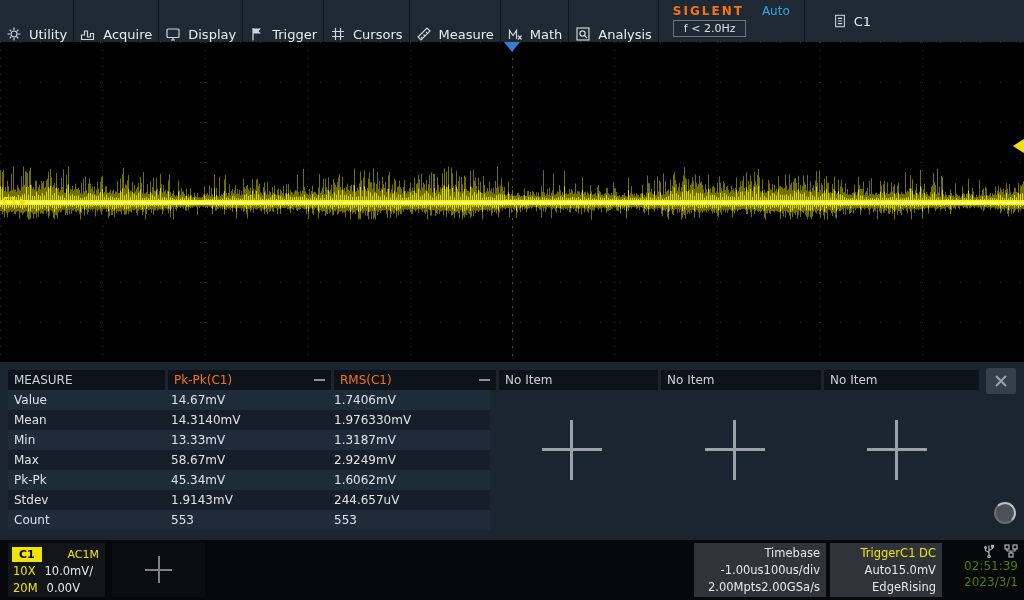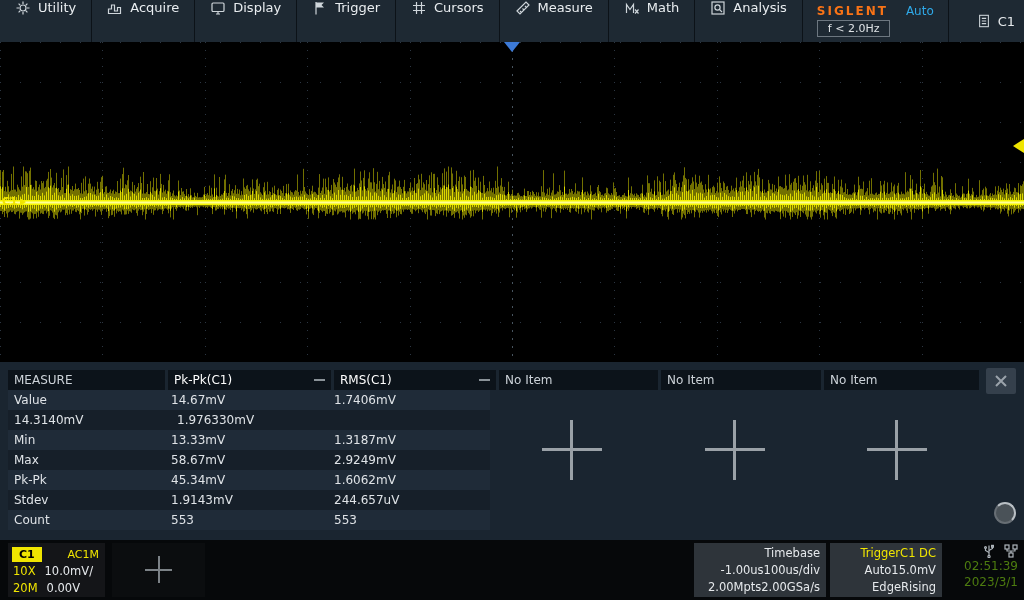--- a/index.html
+++ b/index.html
@@ -1,21 +1,21 @@
 <!DOCTYPE html>
 <html><head>
 <meta charset="utf-8">
 <style>
   *{box-sizing:border-box;margin:0;padding:0}
   html,body{width:1024px;height:600px;overflow:hidden}
   body{background:#000;font-family:"DejaVu Sans","Liberation Sans",sans-serif;color:#e6e9ec;position:relative}
 
   
   #menubar{position:absolute;left:0;top:0;width:1024px;height:42px;background:#1e2933;display:flex;align-items:stretch}
-  .mi{display:flex;align-items:flex-start;gap:7px;padding:0 15px;border-right:1px solid #0c1218;font-size:13px;color:#e9edf0;cursor:default;white-space:nowrap}
+  .mi{display:flex;align-items:flex-end;gap:7px;padding:0 6px;border-right:1px solid #0c1218;font-size:13px;color:#e9edf0;cursor:default;white-space:nowrap}
   .mi svg{width:16px;height:16px;stroke:#cfd6db;fill:none;stroke-width:1.2;flex:none}
   .brand{padding:4px 14px 0 14px;border-right:1px solid #0c1218;display:flex;flex-direction:column}
   .brand-top{display:flex;align-items:baseline;gap:18px}
   #logo{font-size:12px;font-weight:bold;letter-spacing:2px;color:#f97316}
   #acqstat{color:#2fa9e8;font-size:12px}
   #freqbox{margin-top:2px;border:1px solid #6d7780;font-size:11px;text-align:center;padding:0 10px;height:17px;line-height:15px;color:#dfe3e6;align-self:flex-start}
   .chbadge{display:flex;align-items:center;gap:7px;padding:0 16px;margin-left:12px;font-size:13px}
   .chbadge svg{width:14px;height:16px;stroke:#cfd6db;fill:none;stroke-width:1.2}
 
   
@@ -24,21 +24,21 @@
   #trigpos{position:absolute;left:504px;top:0;width:0;height:0;border-left:8px solid transparent;border-right:8px solid transparent;border-top:10px solid #3c7ad8}
   #triglvl{position:absolute;right:0;top:97px;width:0;height:0;border-top:7px solid transparent;border-bottom:7px solid transparent;border-right:11px solid #f0e500}
   #chmark{position:absolute;left:2px;top:153px;color:#f0e500;font-size:11px;display:flex;align-items:center;font-weight:bold}
   #chmark .arr{width:0;height:0;border-top:4px solid transparent;border-bottom:4px solid transparent;border-left:6px solid #f0e500;margin-left:2px}
 
   
   #measure{position:absolute;left:0;top:362px;width:1024px;height:178px;background:#1a2530}
   #mtable{position:absolute;left:8px;top:8px}
   .mhead{display:flex;gap:3px;height:20px;font-size:12px}
   .hc{background:#0c131a;line-height:20px;padding-left:6px;color:#ccd2d8;position:relative}
-  .hc.sel{color:#ffffff}
+  .hc.sel{color:#f97316}
   .minus{position:absolute;right:6px;top:9px;width:11px;height:2px;background:#8a9298}
   .w0{width:157px}.w1{width:163px}.w2{width:162px}.w3{width:159px}.w4{width:160px}.w5{width:155px}
   .mrow{display:flex;width:482px;height:20px;font-size:12px;line-height:20px;color:#dfe3e7}
   .mrow:nth-child(odd){background:#1f2b38}
   .mrow:nth-child(even){background:#161f29}
   .rc0{width:157px;padding-left:6px}.rc1{width:163px;padding-left:6px}.rc2{width:162px;padding-left:6px}
   .addm{position:absolute;width:60px;height:60px;top:58px}
   .addm::before{content:"";position:absolute;left:0;top:28px;width:60px;height:3px;background:#9aa1a7}
   .addm::after{content:"";position:absolute;left:28px;top:0;width:3px;height:60px;background:#9aa1a7}
   #addm1{left:542px}#addm2{left:705px}#addm3{left:867px}
@@ -190,20 +190,21 @@
       <div class="hc w4">No Item</div>
       <div class="hc w5">No Item</div>
     </div>
     <div id="mrows">
       <div class="mrow">
           <div class="rc0">Value</div>
           <div class="rc1">14.67mV</div>
           <div class="rc2">1.7406mV</div>
         </div>
       <div class="mrow">
+          <div class="rc0">Mean</div>
           <div class="rc1">14.3140mV</div>
           <div class="rc2">1.976330mV</div>
         </div>
       <div class="mrow">
           <div class="rc0">Min</div>
           <div class="rc1">13.33mV</div>
           <div class="rc2">1.3187mV</div>
         </div>
       <div class="mrow">
           <div class="rc0">Max</div>

